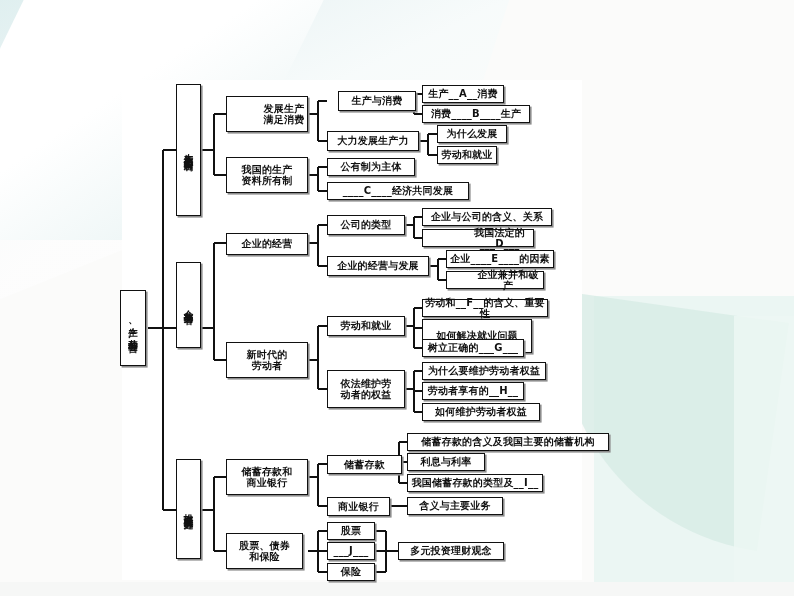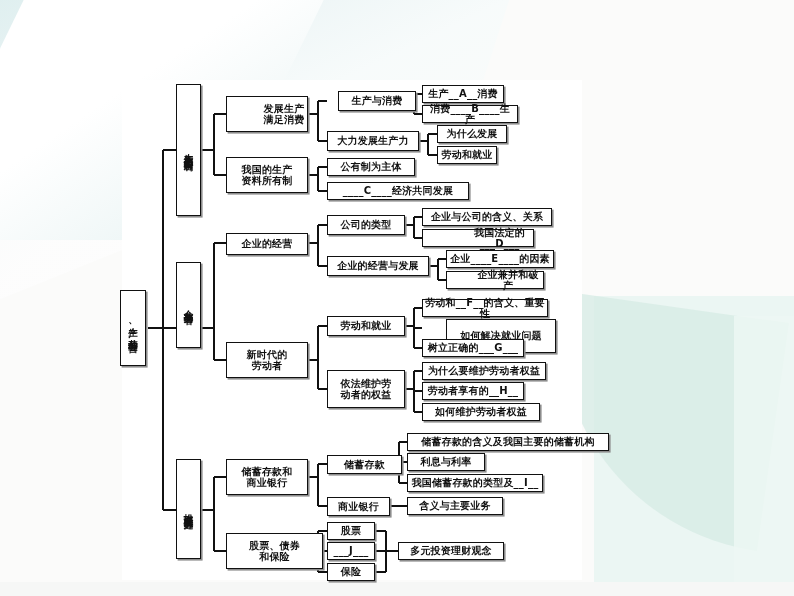--- a/index.html
+++ b/index.html
@@ -209,21 +209,21 @@
 
     <div class="node" style="left:226px;top:96px;width:82px;height:36px;padding-left:36px;">发展生产
 满足消费</div>
     <div class="node" style="left:226px;top:157px;width:82px;height:36px;">我国的生产
 资料所有制</div>
 
     <div class="node" style="left:327px;top:91px;width:78px;height:20px;margin-left:11px;">生产与消费</div>
     <div class="node" style="left:327px;top:131px;width:92px;height:20px;">大力发展生产力</div>
 
     <div class="node" style="left:422px;top:85px;width:82px;height:18px;">生产__A__消费</div>
-    <div class="node" style="left:422px;top:105px;width:96px;height:18px;">消费____B____生产</div>
+    <div class="node" style="left:422px;top:105px;width:108px;height:18px;">消费____B____生产</div>
 
     <div class="node" style="left:437px;top:125px;width:70px;height:18px;">为什么发展</div>
     <div class="node" style="left:437px;top:146px;width:60px;height:18px;">劳动和就业</div>
 
     <div class="node" style="left:327px;top:158px;width:88px;height:18px;">公有制为主体</div>
     <div class="node" style="left:327px;top:182px;width:142px;height:18px;">____C____经济共同发展</div>
 
     <div class="node vert" style="left:176px;top:262px;width:25px;height:86px;font-size:9.5px;">企业与劳动者</div>
 
     <div class="node" style="left:226px;top:233px;width:82px;height:22px;">企业的经营</div>
@@ -237,32 +237,32 @@
     <div class="node" style="left:422px;top:229px;width:112px;height:18px;padding-left:45px;">我国法定的___D___</div>
 
     <div class="node" style="left:446px;top:250px;width:108px;height:18px;">企业____E____的因素</div>
     <div class="node" style="left:446px;top:271px;width:98px;height:18px;padding-left:28px;">企业兼并和破产</div>
 
     <div class="node" style="left:327px;top:316px;width:78px;height:20px;">劳动和就业</div>
     <div class="node" style="left:327px;top:370px;width:78px;height:38px;">依法维护劳
 动者的权益</div>
 
     <div class="node" style="left:422px;top:299px;width:126px;height:18px;">劳动和__F__的含义、重要性</div>
-    <div class="node" style="left:422px;top:319px;width:110px;height:34px;margin-left:24px;">如何解决就业问题</div>
+    <div class="node" style="left:422px;top:319px;width:110px;height:34px;">如何解决就业问题</div>
     <div class="node" style="left:422px;top:339px;width:102px;height:18px;">树立正确的___G___</div>
 
     <div class="node" style="left:422px;top:362px;width:124px;height:18px;">为什么要维护劳动者权益</div>
     <div class="node" style="left:422px;top:382px;width:102px;height:18px;">劳动者享有的__H__</div>
     <div class="node" style="left:422px;top:403px;width:118px;height:18px;">如何维护劳动者权益</div>
 
     <div class="node vert" style="left:176px;top:459px;width:25px;height:100px;font-size:9.5px;">投资理财的选择</div>
 
     <div class="node" style="left:226px;top:459px;width:82px;height:36px;">储蓄存款和
 商业银行</div>
-    <div class="node" style="left:226px;top:533px;width:97px;height:36px;font-family:Liberation Serif, serif;">股票、债券
+    <div class="node" style="left:226px;top:533px;width:77px;height:36px;font-family:Liberation Serif, serif;">股票、债券
 和保险</div>
 
     <div class="node" style="left:327px;top:455px;width:75px;height:19px;">储蓄存款</div>
     <div class="node" style="left:327px;top:497px;width:63px;height:19px;">商业银行</div>
 
     <div class="node" style="left:407px;top:433px;width:202px;height:18px;">储蓄存款的含义及我国主要的储蓄机构</div>
     <div class="node" style="left:407px;top:453px;width:78px;height:18px;">利息与利率</div>
     <div class="node" style="left:407px;top:474px;width:136px;height:18px;">我国储蓄存款的类型及__I__</div>
 
     <div class="node" style="left:407px;top:497px;width:96px;height:18px;">含义与主要业务</div>

